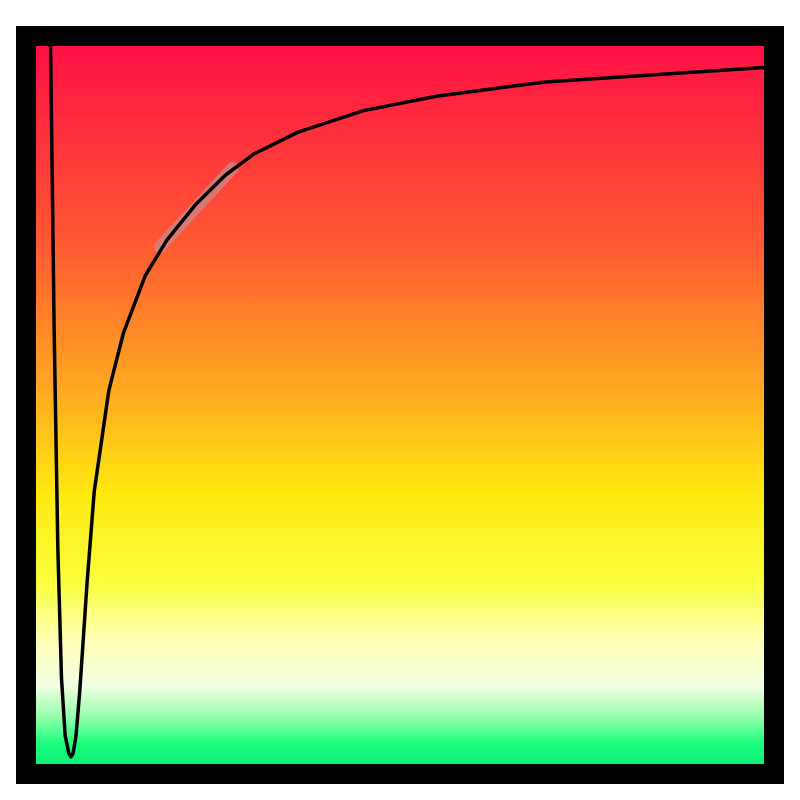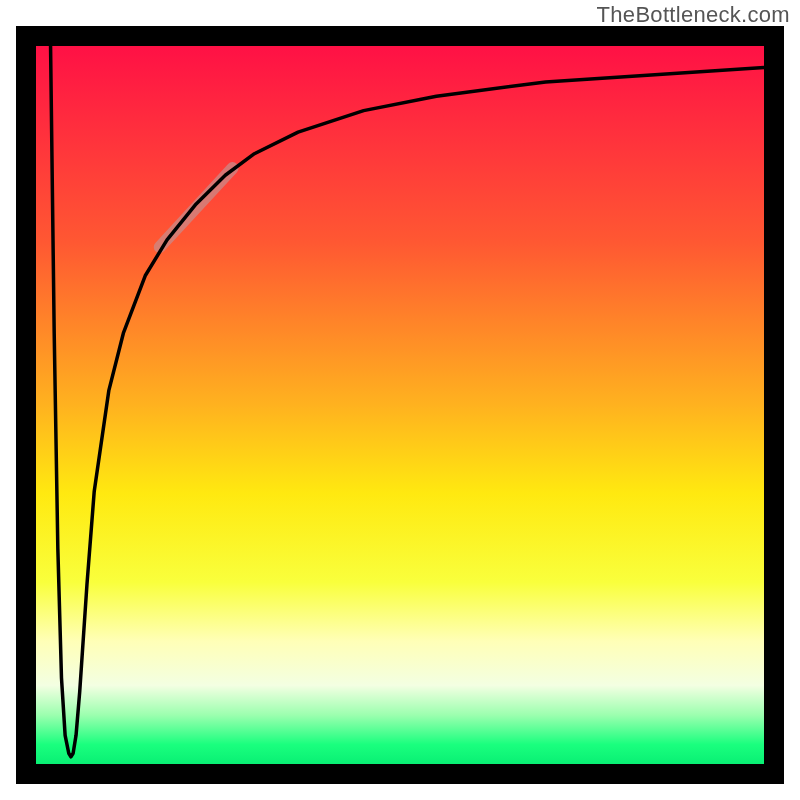--- a/index.html
+++ b/index.html
@@ -31,21 +31,20 @@
   }
   svg {
     display: block;
   }
 </style>
 </head>
 <body>
 
 <div class="container">
 
-  <div class="watermark">TheBottleneck.com</div>
 
   <div class="plot-frame">
     <svg id="chart-svg" viewBox="0 0 768 758" width="768" height="758" preserveAspectRatio="none">
       <defs>
         <linearGradient id="bg-grad" x1="0" y1="0" x2="0" y2="1">
             <stop offset="0.0%" stop-color="#ff0d46"></stop>
             <stop offset="28.0%" stop-color="#ff5832"></stop>
             <stop offset="50.0%" stop-color="#ffb21f"></stop>
             <stop offset="62.0%" stop-color="#ffe910"></stop>
             <stop offset="74.0%" stop-color="#f9ff3c"></stop>

